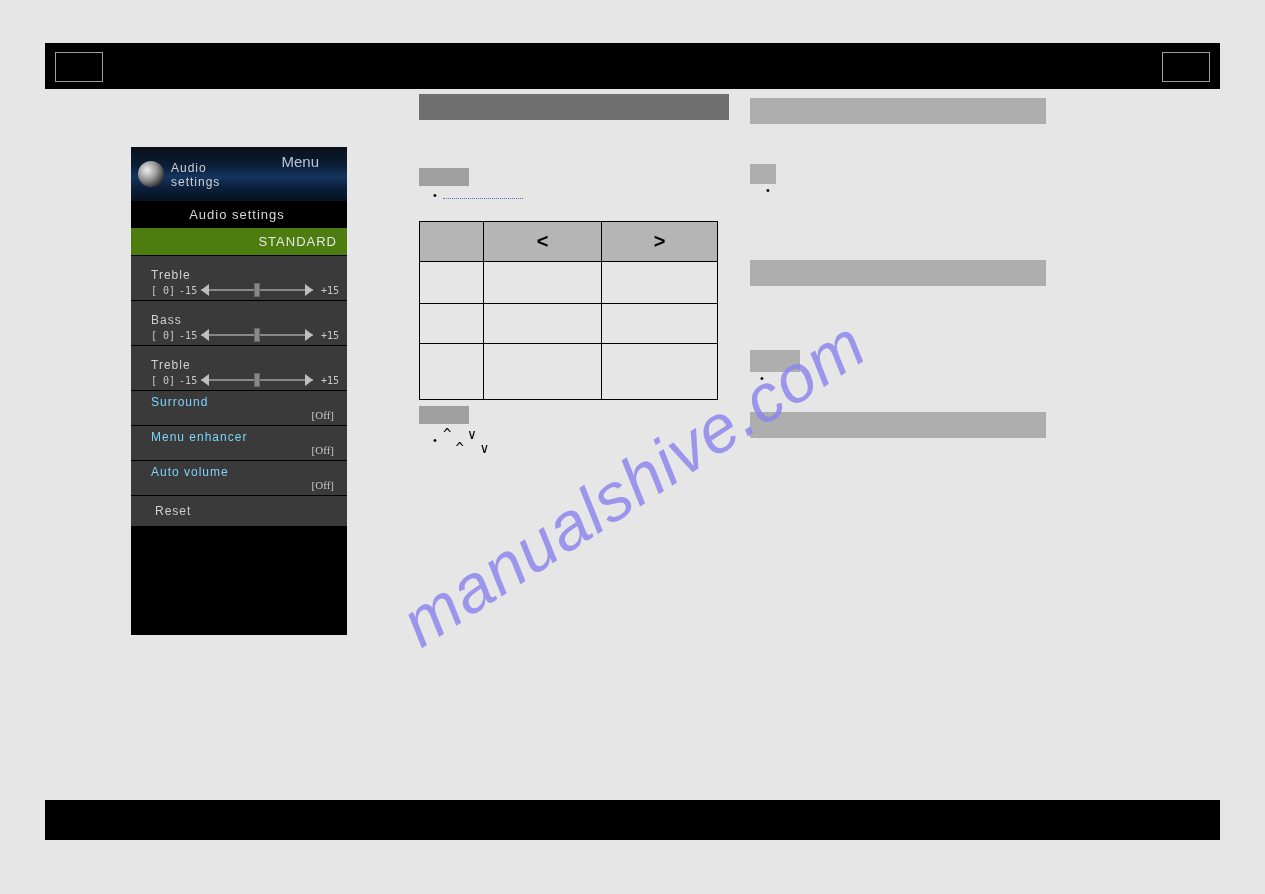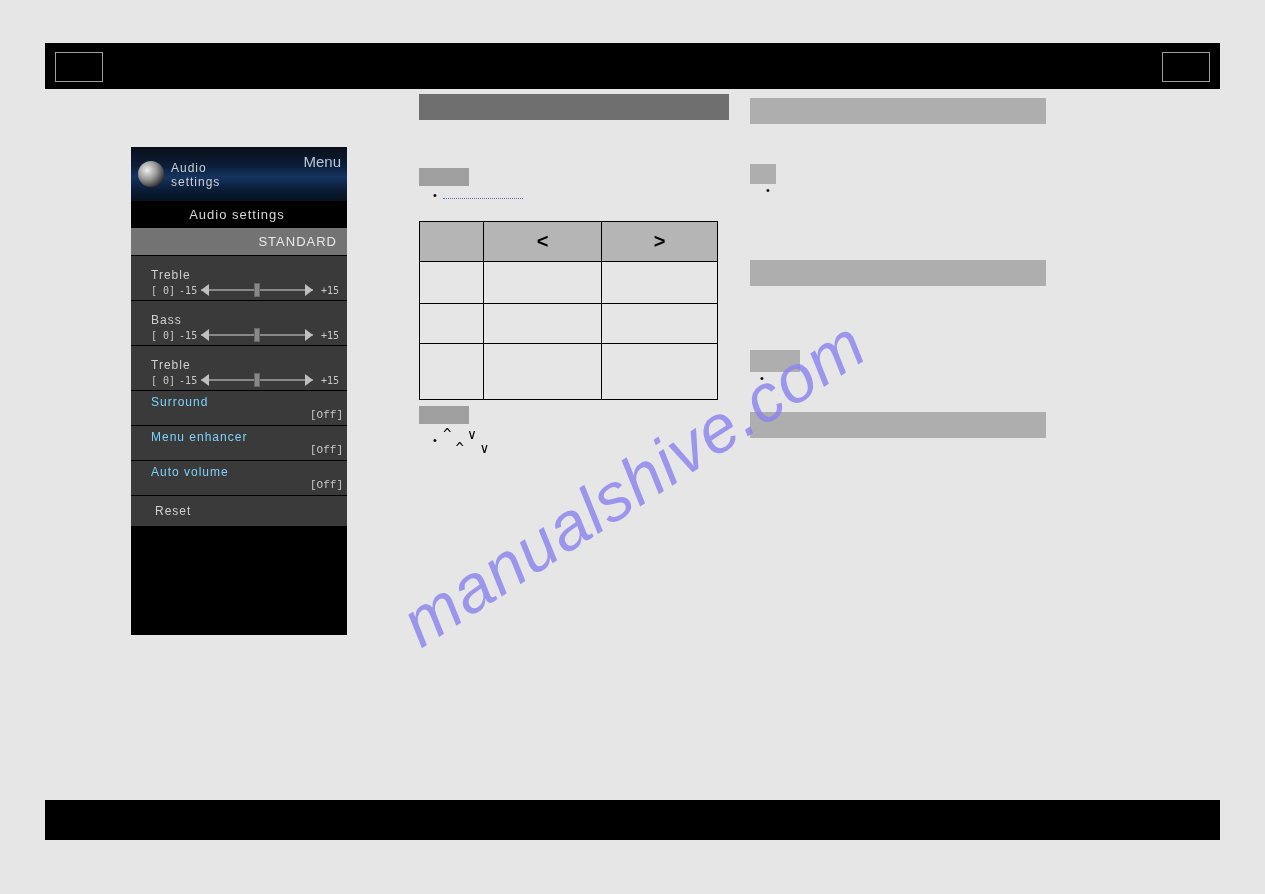--- a/index.html
+++ b/index.html
@@ -9,43 +9,43 @@
   .topbar .corner-box { position:absolute; top:9px; width:48px; height:30px; border:1px solid #9e9e9e; }
   .topbar .corner-left { left:10px; }
   .topbar .corner-right { right:10px; }
   .bottombar { position:absolute; left:0; right:0; bottom:23px; height:40px; background:#000; }
 
   .center { position:absolute; left:0; right:0; top:46px; bottom:63px; background:#e6e6e6; }
 
   
   .osd { position:absolute; left:86px; top:58px; width:216px; height:488px; background:#000; color:#e0e0e0; font-family: "Segoe UI", Arial, sans-serif; }
   .osd-header { height:54px; background: linear-gradient(#0a0f18, #0b1e38 35%, #15345f 55%, #0b1e38 78%, #061220); position:relative; }
-  .osd-menu-label { position:absolute; right:6px; top:6px; color:#b8c7d8; font-size:15px; }
+  .osd-menu-label { position:absolute; right:28px; top:6px; color:#b8c7d8; font-size:15px; }
   .osd-title { position:absolute; left:40px; top:14px; color:#d0d0d0; font-size:12px; letter-spacing:1px; }
   .osd-title .line2 { display:block; }
   .speaker-icon { position:absolute; left:5px; top:12px; width:30px; height:30px; }
   .speaker-icon .cone { width:26px; height:26px; border-radius:50%; background: radial-gradient(circle at 35% 35%, #eee, #999 40%, #333 75%); margin:2px 0 0 2px; }
 
   .osd-section-title { background:#000; padding:6px 6px 6px 2px; color:#d8d8d8; font-size:13px; letter-spacing:1px;text-align:center; }
-  .osd-preset { background:#737373; padding:6px 10px 6px 22px; text-align:right; color:#e8e8e8; font-size:13px; letter-spacing:1px; }
+  .osd-preset { background:#4d7c0f; padding:6px 10px 6px 22px; text-align:right; color:#e8e8e8; font-size:13px; letter-spacing:1px; }
 
   .osd-item { background:#3a3a3a; margin-top:1px; padding:12px 8px 2px 20px; position:relative; }
   .osd-item .label { color:#d0d0d0; font-size:12px; letter-spacing:1px; }
   .osd-item .value-row { display:flex; align-items:center; gap:4px; height:16px; color:#c8c8c8; font-size:10px; font-family: monospace; }
   .osd-item .slider { flex:1; height:10px; position:relative; }
   .osd-item .slider .track { position:absolute; left:0; right:0; top:4px; height:2px; background:#888; }
   .osd-item .slider .arrow-l, .osd-item .slider .arrow-r { position:absolute; top:-1px; width:0; height:0; border-style:solid; }
   .osd-item .slider .arrow-l { left:0; border-width:6px 8px 6px 0; border-color: transparent #bfbfbf transparent transparent; }
   .osd-item .slider .arrow-r { right:0; border-width:6px 0 6px 8px; border-color: transparent transparent transparent #bfbfbf; }
   .osd-item .slider .thumb { position:absolute; left:50%; top:-2px; width:6px; height:14px; margin-left:-3px; background:#888; border:1px solid #666; }
   .osd-item .right-val { width:22px; text-align:right; color:#c8c8c8; font-size:10px; font-family: monospace; }
 
   .osd-toggle { background:#3a3a3a; margin-top:1px; padding:4px 8px 4px 20px; position:relative; }
   .osd-toggle .label { color:#7dd3fc; font-size:12px; letter-spacing:1px; }
-  .osd-toggle .state { position:absolute; right:4px; bottom:4px; color:#c8c8c8; font-size:11px; font-family: Liberation Mono, monospace; }
+  .osd-toggle .state { position:absolute; right:13px; bottom:4px; color:#c8c8c8; font-size:11px; font-family: Liberation Serif, serif; }
   .osd-toggle .state::before { content:"["; }
   .osd-toggle .state::after  { content:"]"; }
 
   .osd-reset { background:#3a3a3a; margin-top:1px; padding:8px 8px 8px 24px; color:#d0d0d0; font-size:12px; letter-spacing:1px; }
 
   
   .col-mid { position:absolute; left:374px; top:5px; width:310px; }
   .section-head-band { background:#6f6f6f; height:26px; }
   .note-tag { display:inline-block; background:#9f9f9f; height:18px; width:50px; }
   .bullet-row { font-size:11px; padding-left:14px; }

